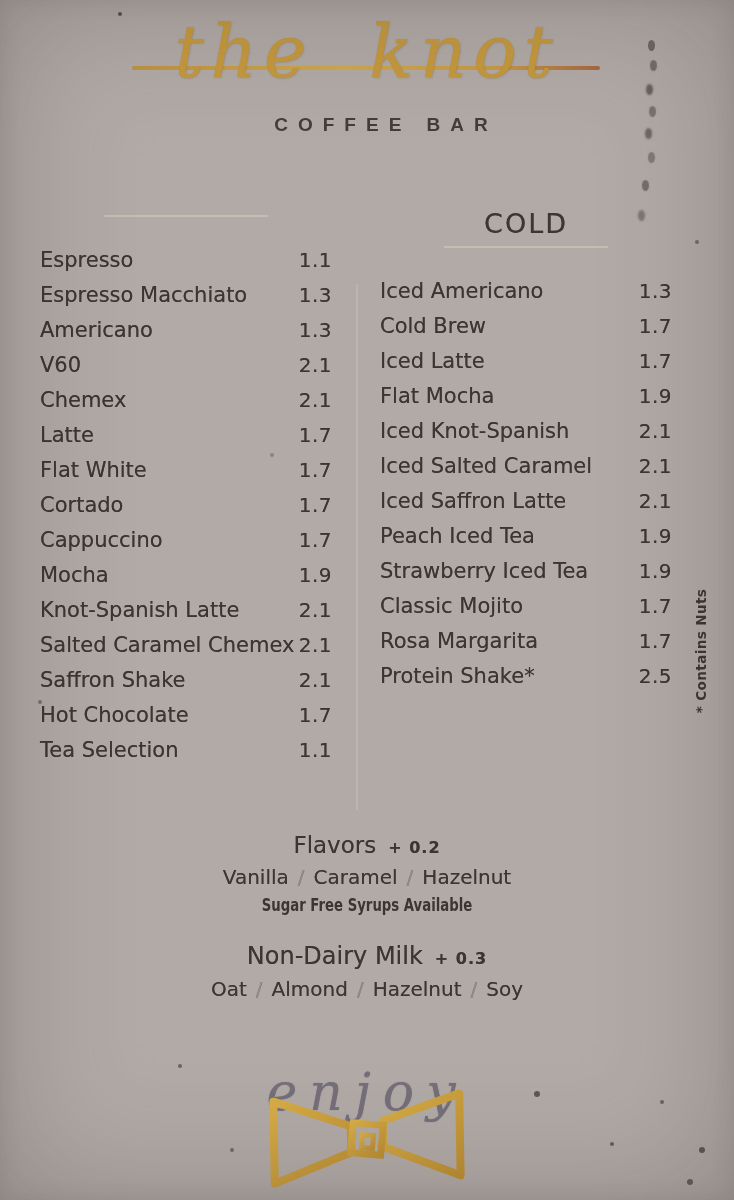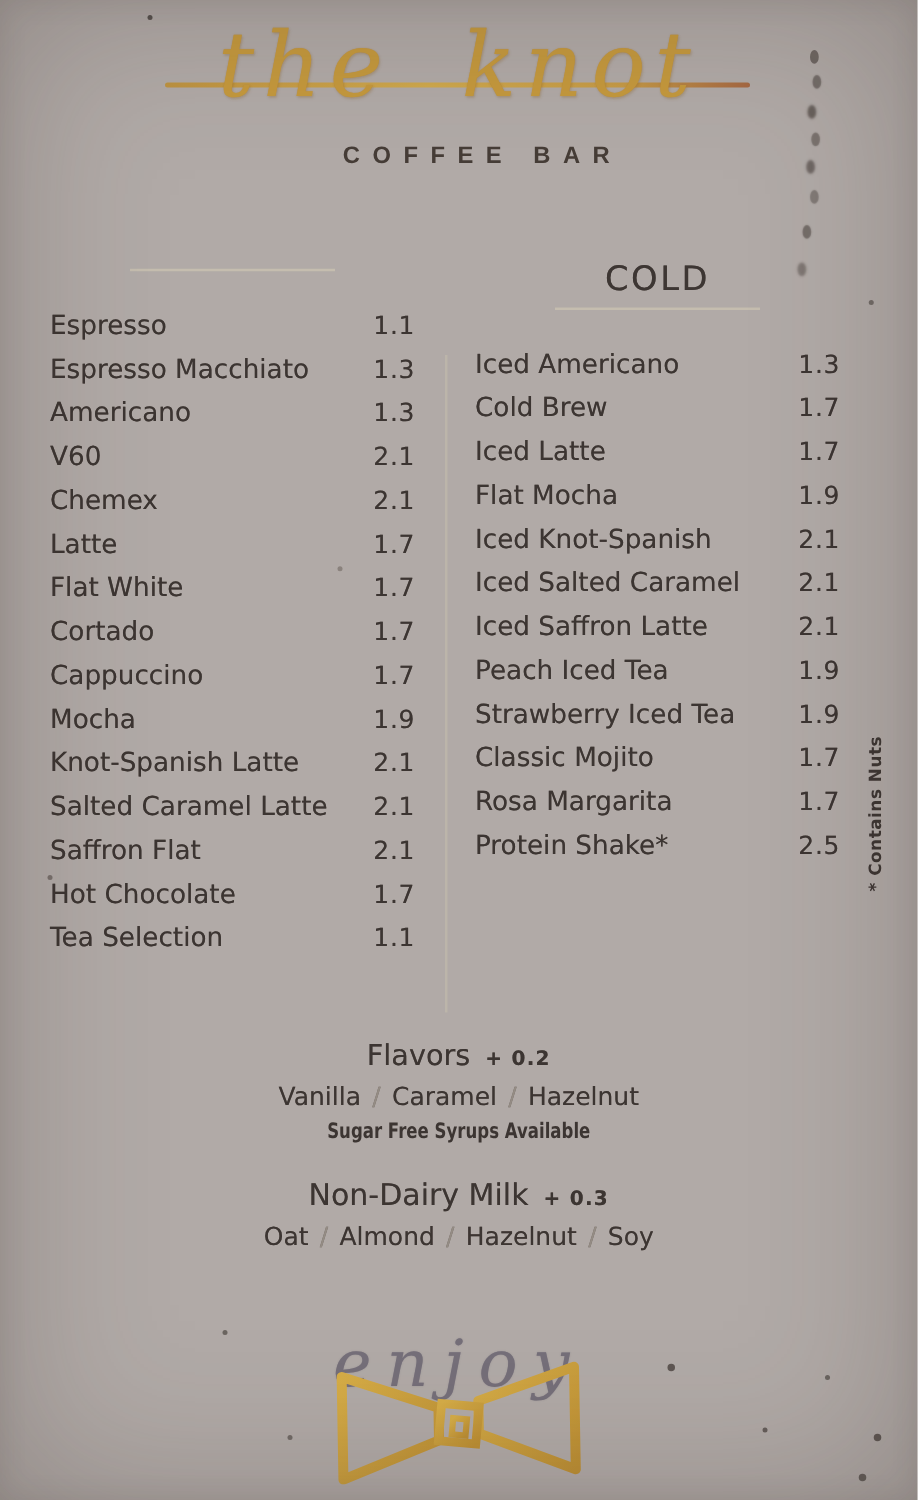--- a/index.html
+++ b/index.html
@@ -190,26 +190,26 @@
     <span class="item-name">Mocha</span>
     <span class="item-price">1.9</span>
   </div>
 
   <div class="menu-row">
     <span class="item-name">Knot-Spanish Latte</span>
     <span class="item-price">2.1</span>
   </div>
 
   <div class="menu-row">
-    <span class="item-name">Salted Caramel Latte</span>
-    <span class="item-price">2.1</span>
-  </div>
-
-  <div class="menu-row">
-    <span class="item-name">Saffron Flat</span>
+    <span class="item-name">Salted Caramel Chemex</span>
+    <span class="item-price">2.1</span>
+  </div>
+
+  <div class="menu-row">
+    <span class="item-name">Saffron Shake</span>
     <span class="item-price">2.1</span>
   </div>
 
   <div class="menu-row">
     <span class="item-name">Hot Chocolate</span>
     <span class="item-price">1.7</span>
   </div>
 
   <div class="menu-row">
     <span class="item-name">Tea Selection</span>

